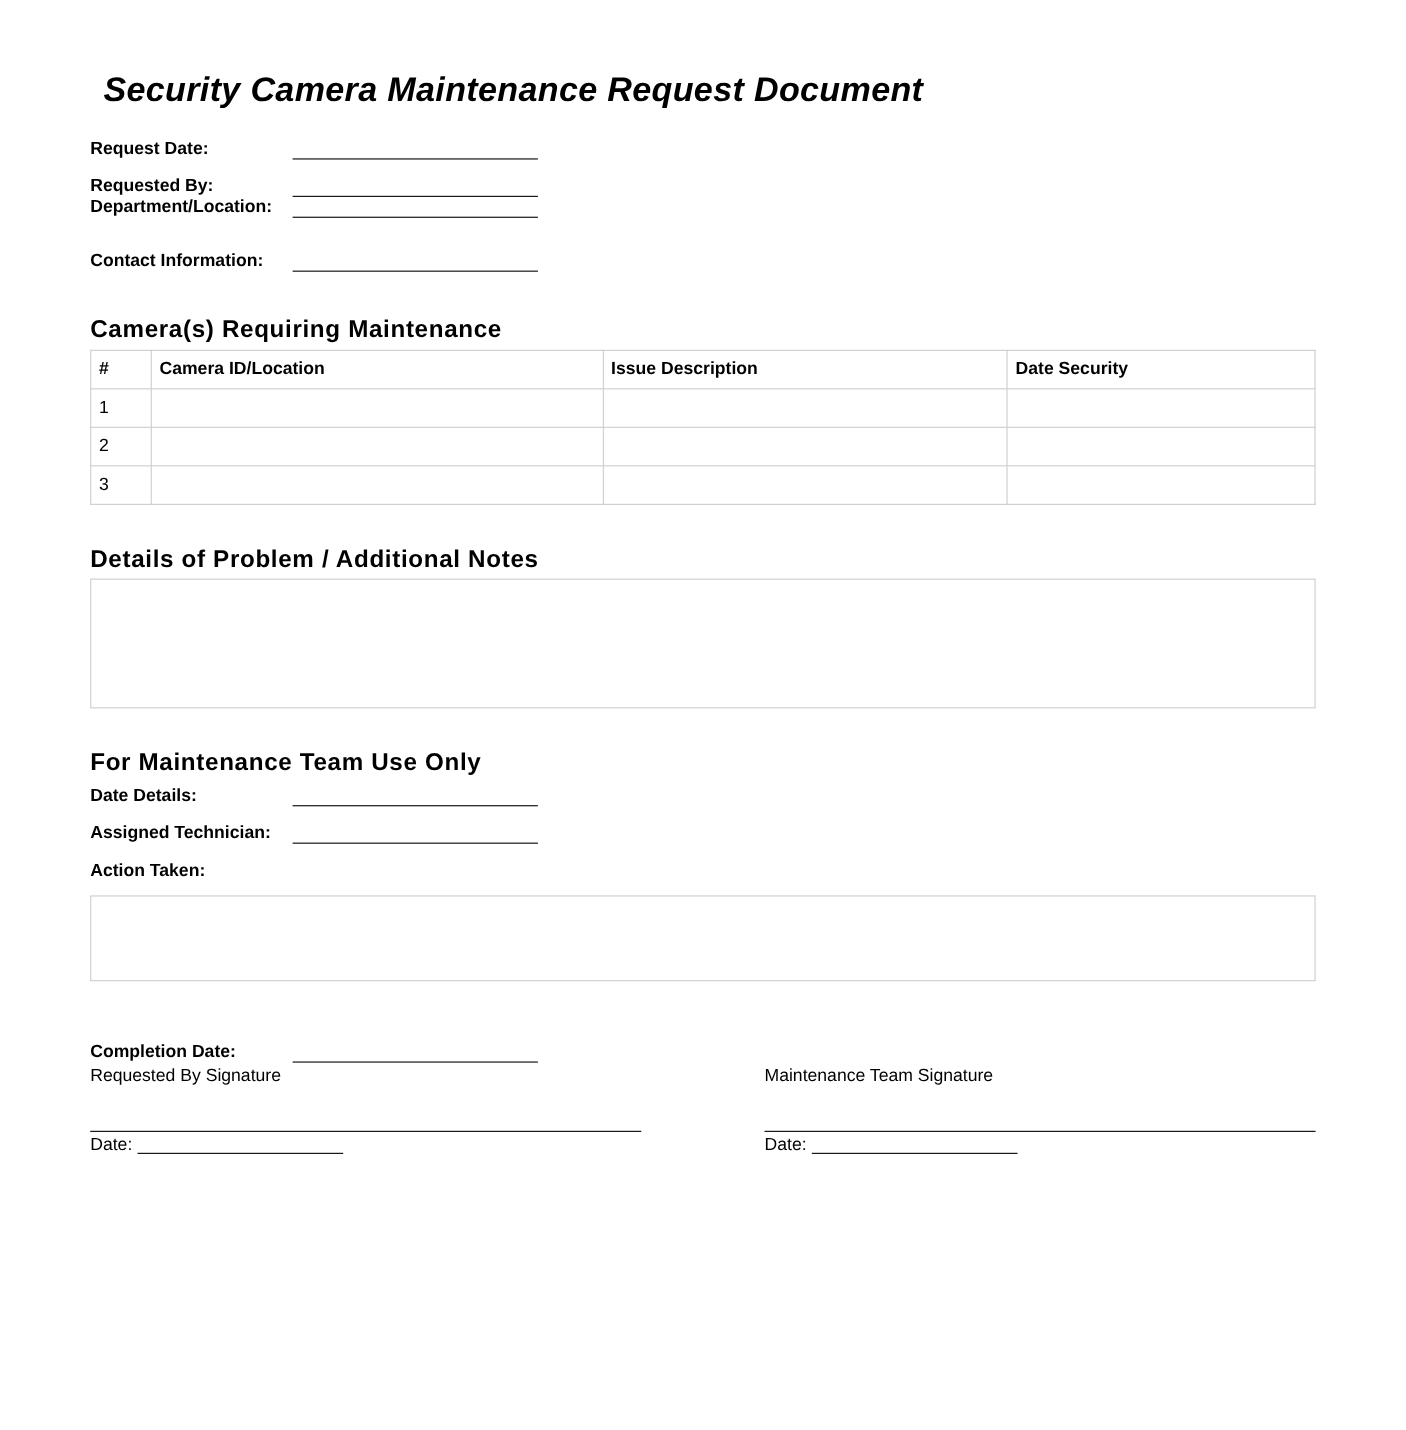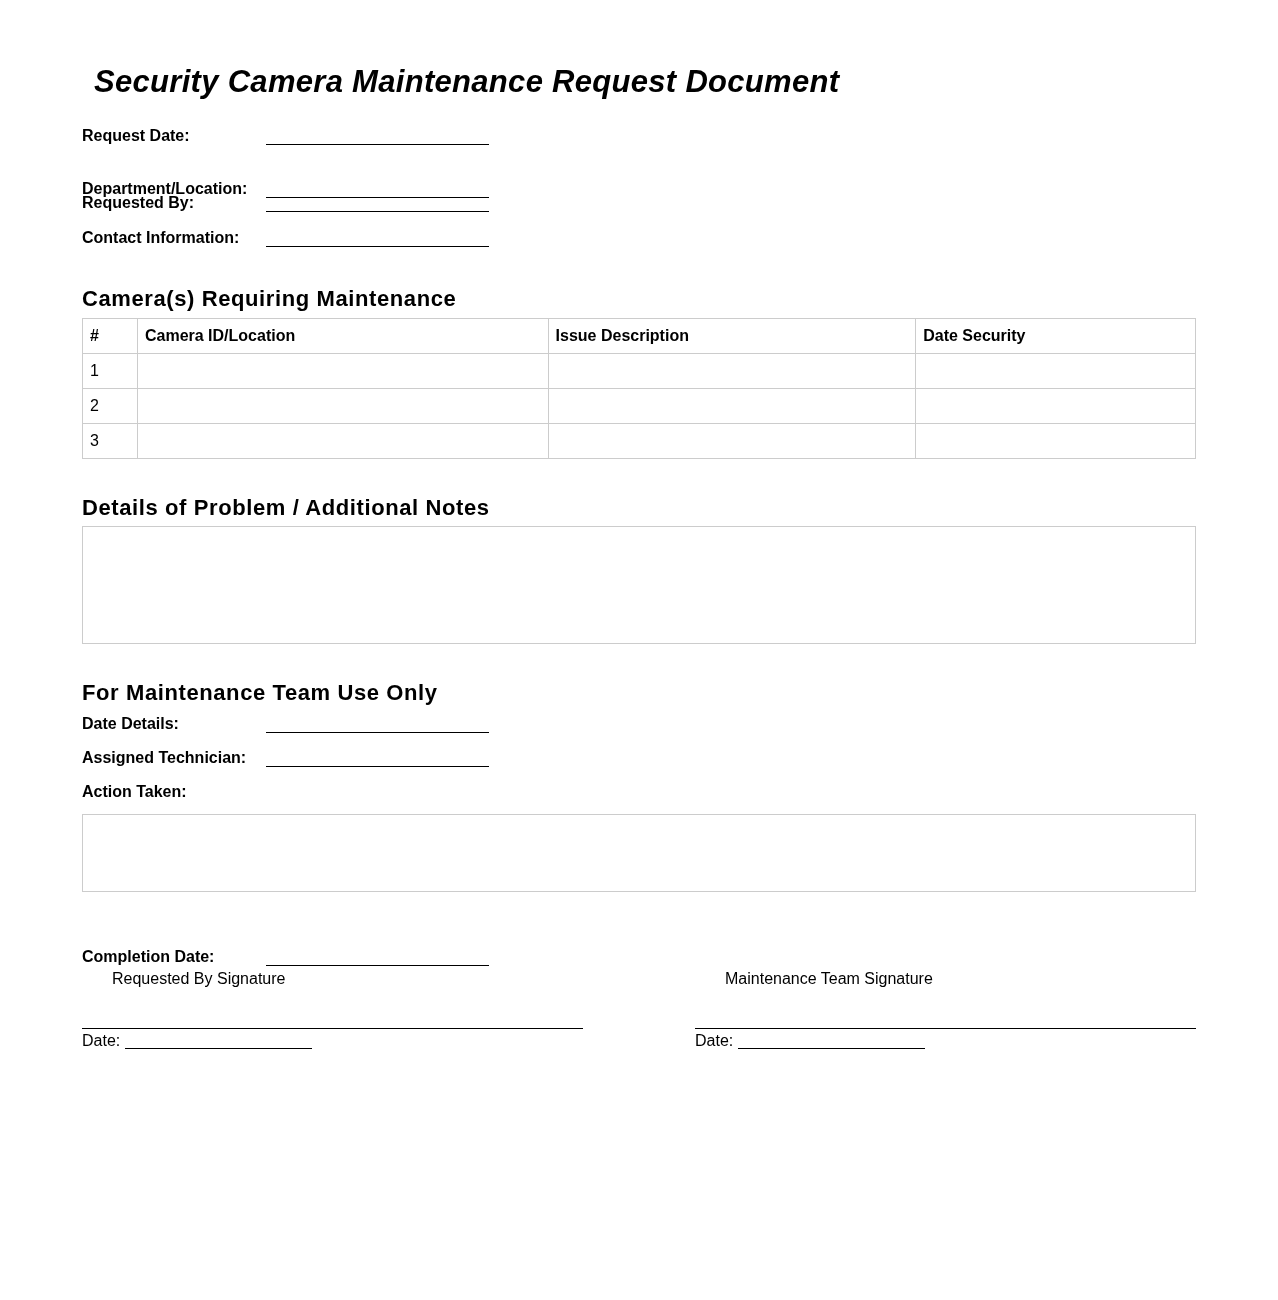--- a/index.html
+++ b/index.html
@@ -23,37 +23,37 @@
     position: absolute; left: 0; top: 318px; width: 1114px;
     border-collapse: collapse; font-size: 16px;
   }
   table.cams th, table.cams td {
     border: 1px solid #cccccc; height: 34px; padding: 0 7px; text-align: left; vertical-align: middle;
   }
   table.cams th { font-weight: bold; }
   table.cams td { font-weight: normal; }
   .box { position: absolute; left: 0; width: 1112px; border: 1px solid #cccccc; background: #fff; }
   .sig { position: absolute; top: 968px; width: 501px; }
-  .sig .title { position: absolute; left: 0; top: 2px; font-size: 16px; white-space: nowrap; margin-left: 30px; }
+  .sig .title { position: absolute; left: 0; top: 2px; font-size: 16px; white-space: nowrap; }
   .sig .sigline { position: absolute; left: 0; top: 60px; width: 501px; border-bottom: 1px solid #000; }
   .sig .date { position: absolute; left: 0; top: 64px; font-size: 16px; white-space: nowrap; }
   .sig .dateline { position: absolute; left: 43px; top: 80px; width: 187px; border-bottom: 1px solid #000; }
 </style>
 </head>
 <body>
 
 <div class="page">
 
   <h1>Security Camera Maintenance Request Document</h1>
 
   <div class="field" style="top:127px;">
     <span class="lbl">Request Date:</span>
     <span class="line"></span>
   </div>
-  <div class="field" style="top:161px;margin-top:33px;">
+  <div class="field" style="top:161px;">
     <span class="lbl">Requested By:</span>
     <span class="line"></span>
   </div>
   <div class="field" style="top:180px;">
     <span class="lbl">Department/Location:</span>
     <span class="line"></span>
   </div>
   <div class="field" style="top:229px;">
     <span class="lbl">Contact Information:</span>
     <span class="line"></span>

